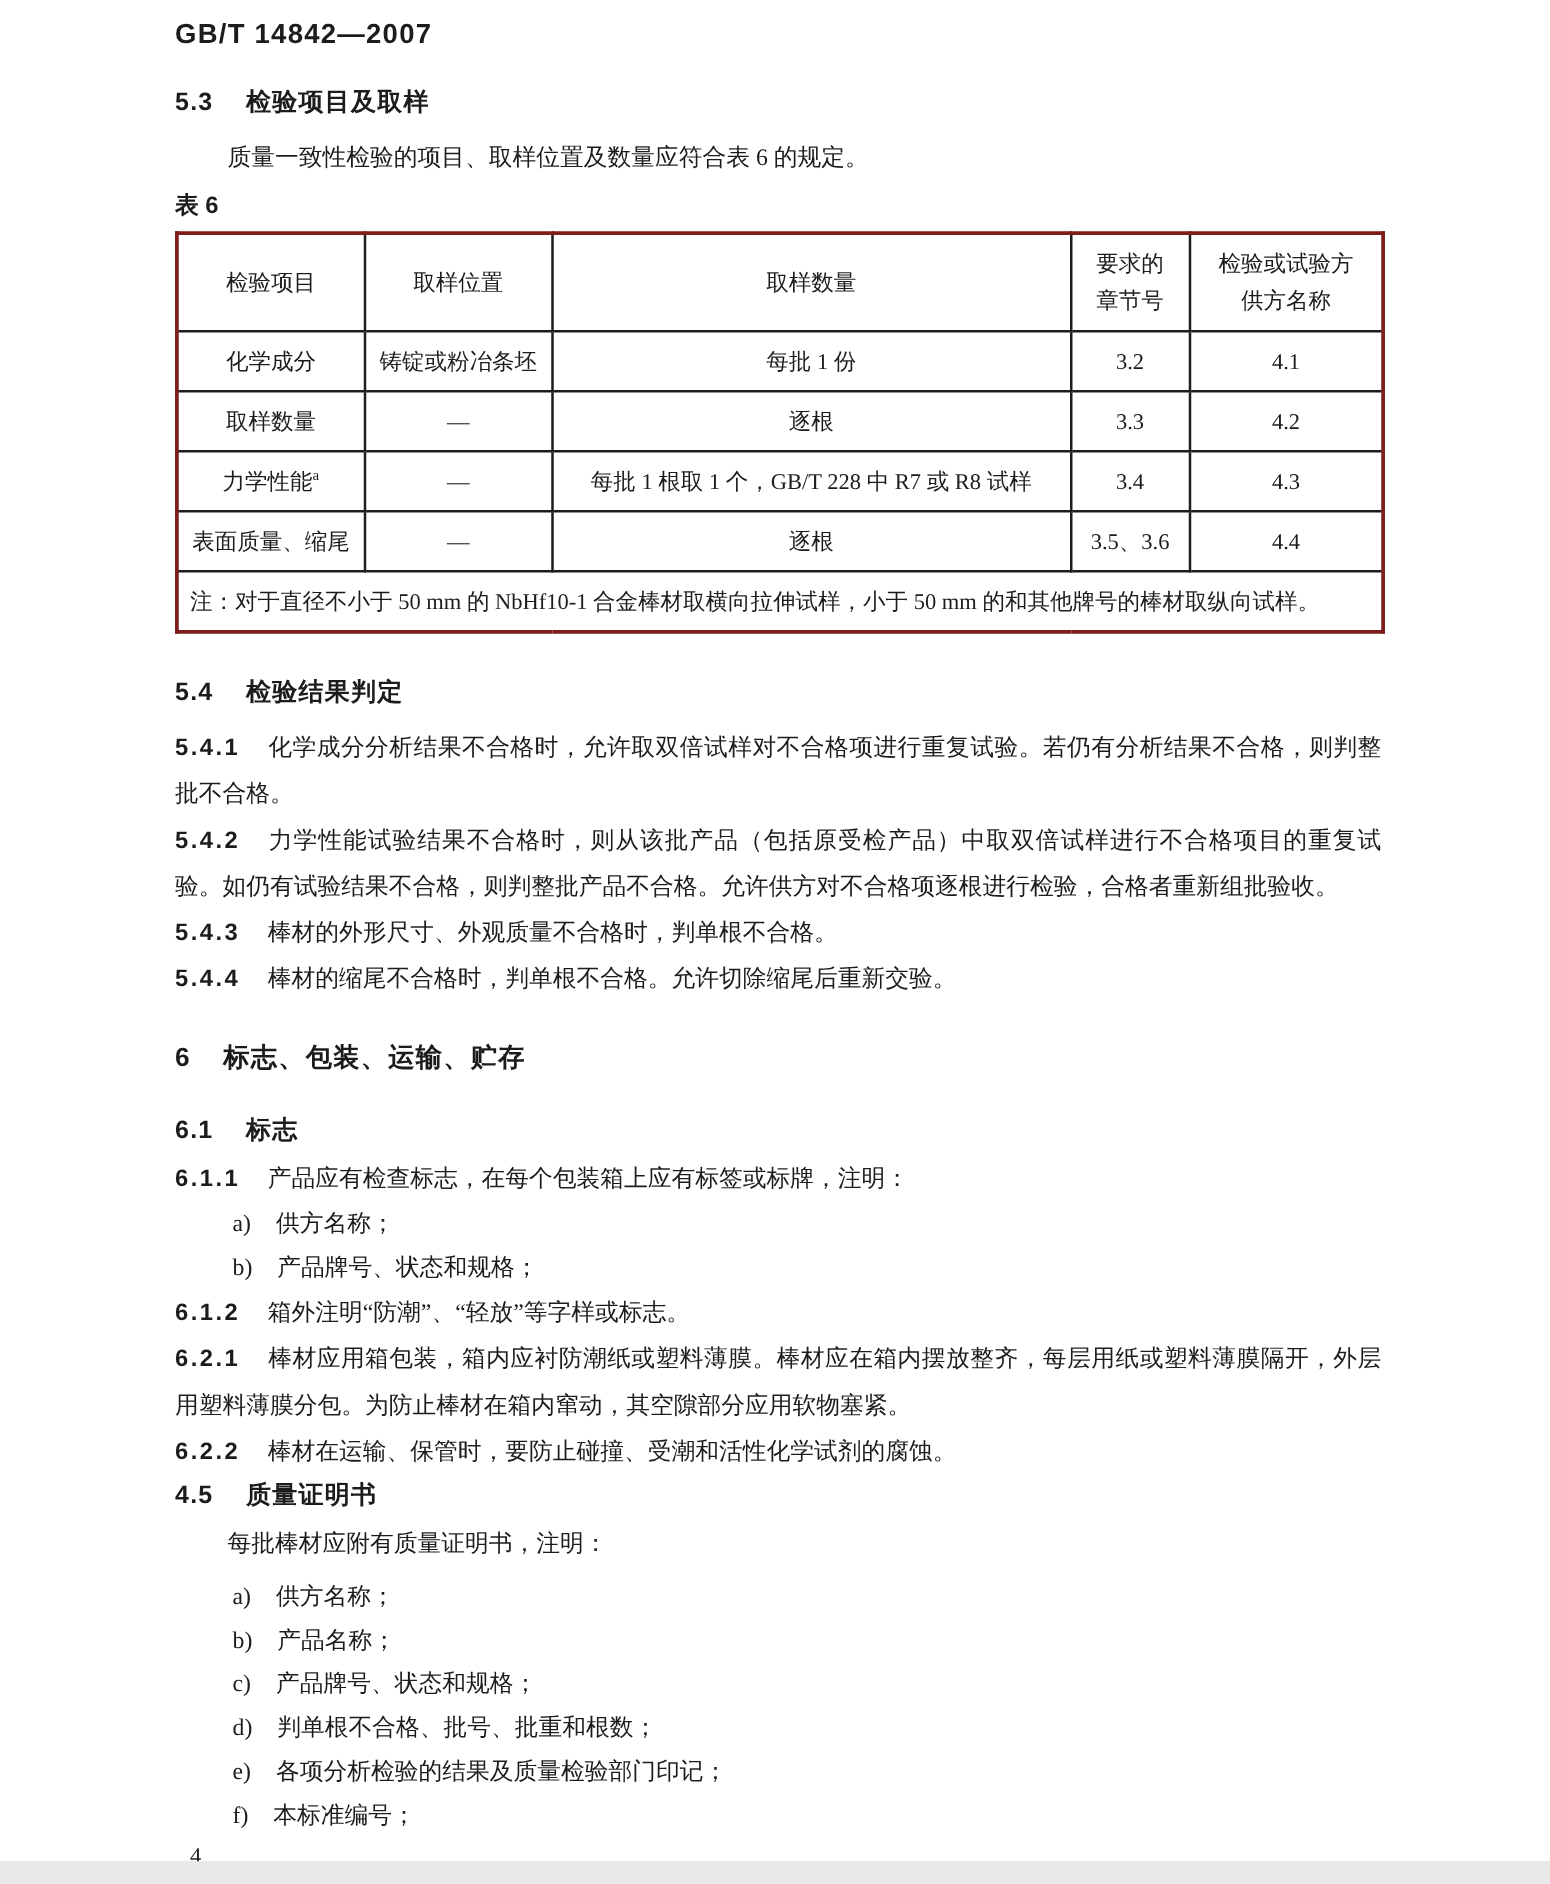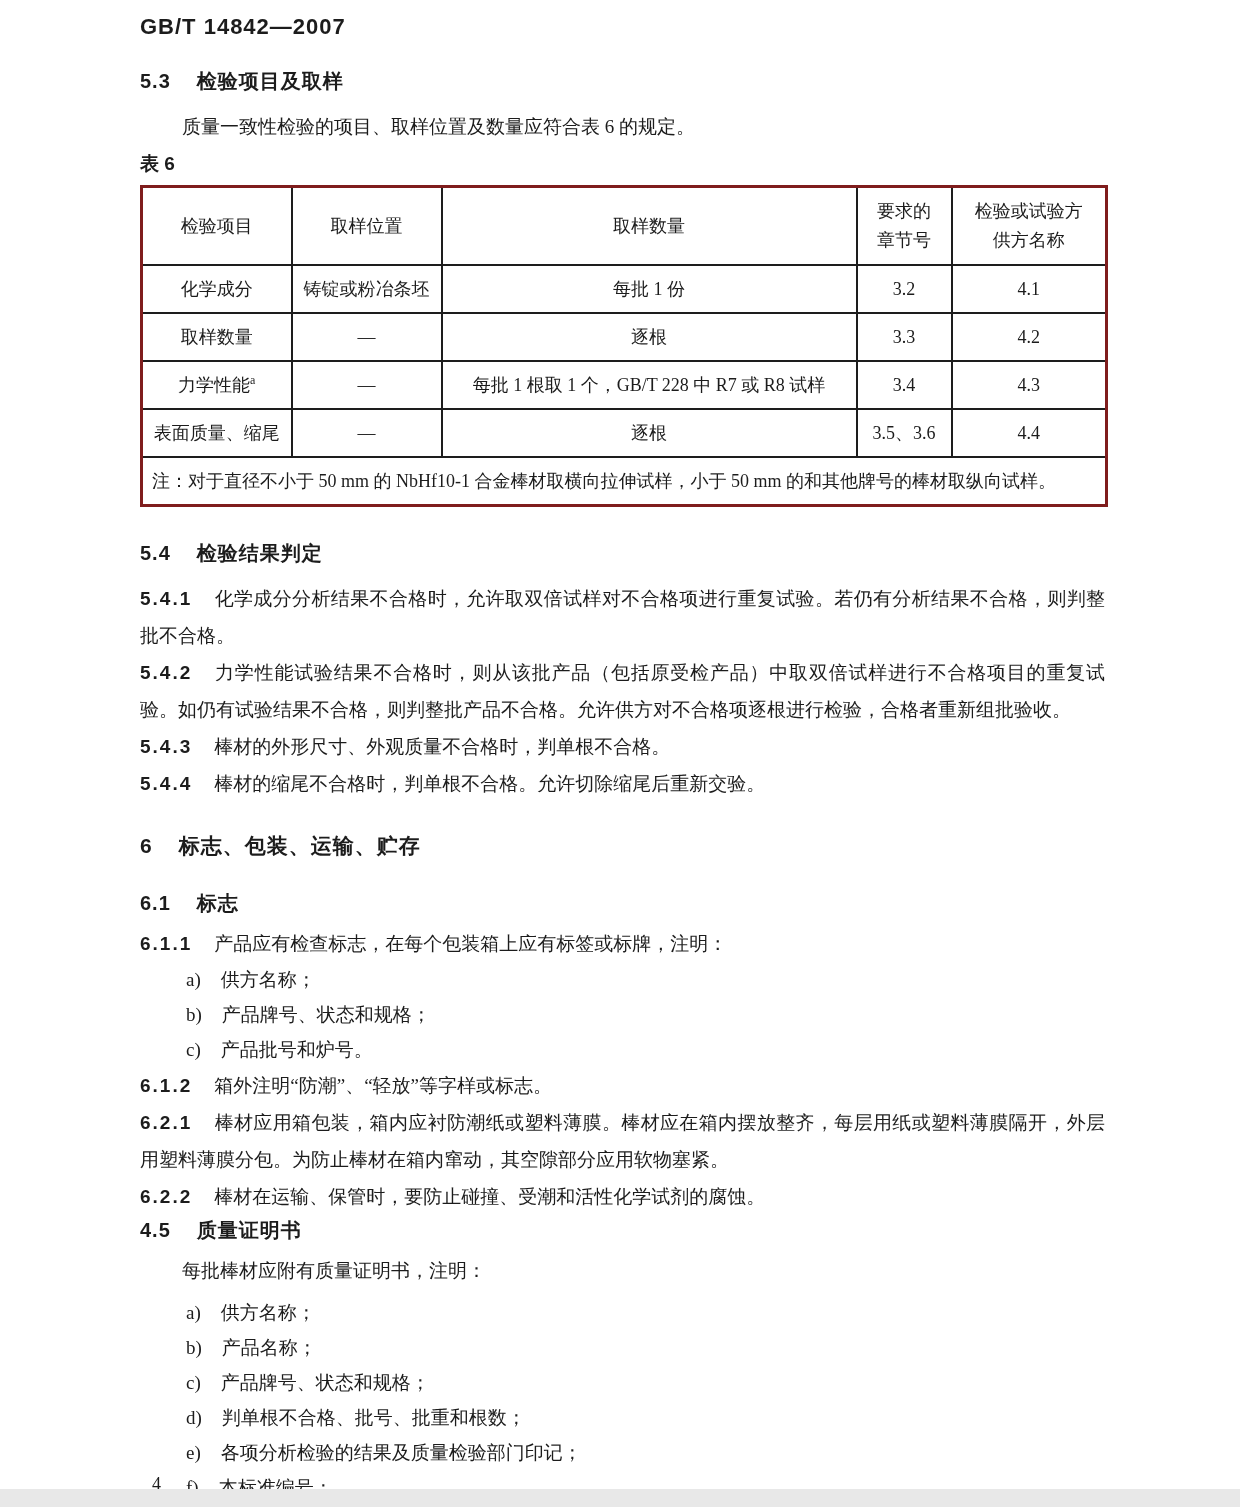--- a/index.html
+++ b/index.html
@@ -166,21 +166,20 @@
 
   <div class="h2 tight">
     <span class="hnum">6.1</span><span>标志</span>
   </div>
   <p class="clause">
     <span class="cnum">6.1.1</span><span>产品应有检查标志，在每个包装箱上应有标签或标牌，注明：</span>
   </p>
   <div class="list">
     <div class="li"><span class="lm">a)</span><span>供方名称；</span></div>
     <div class="li"><span class="lm">b)</span><span>产品牌号、状态和规格；</span></div>
-    <div class="li"><span class="lm">c)</span><span>产品批号和炉号。</span></div>
   </div>
   <p class="clause">
     <span class="cnum">6.1.2</span><span>箱外注明“防潮”、“轻放”等字样或标志。</span>
   </p>
 
   <p class="clause">
     <span class="cnum">6.2.1</span><span>棒材应用箱包装，箱内应衬防潮纸或塑料薄膜。棒材应在箱内摆放整齐，每层用纸或塑料薄膜隔开，外层用塑料薄膜分包。为防止棒材在箱内窜动，其空隙部分应用软物塞紧。</span>
   </p>
   <p class="clause">
     <span class="cnum">6.2.2</span><span>棒材在运输、保管时，要防止碰撞、受潮和活性化学试剂的腐蚀。</span>

